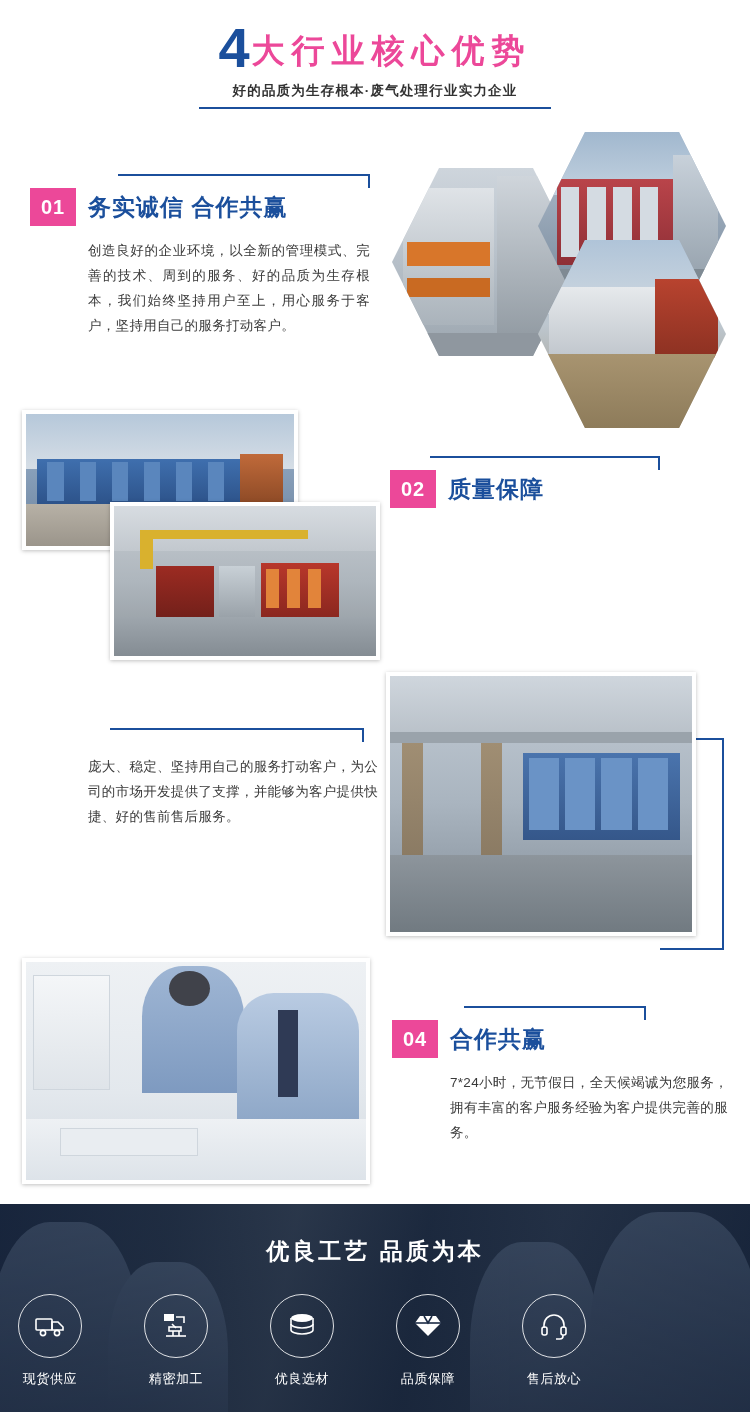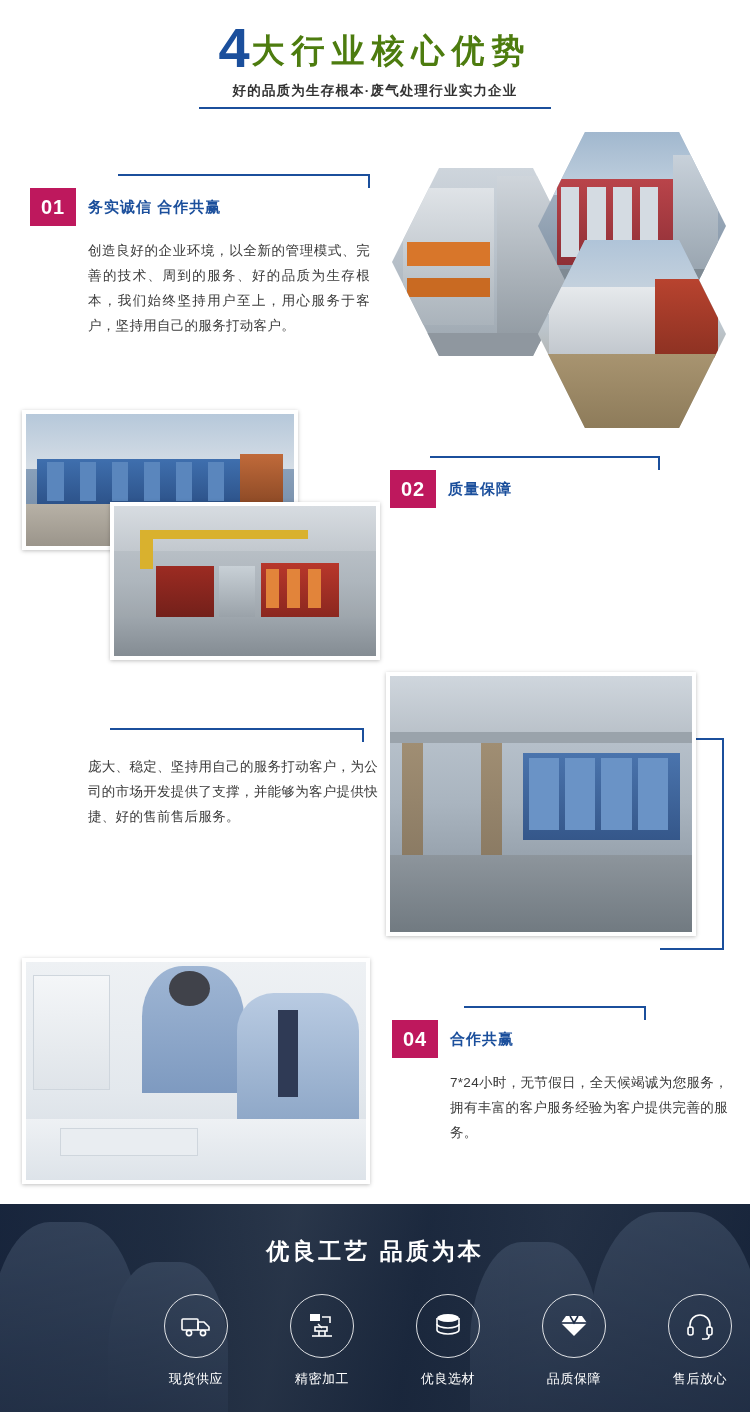--- a/index.html
+++ b/index.html
@@ -38,21 +38,21 @@
   .header-num {
     font-size: 56px;
     font-weight: bold;
     color: #1b4f9c;
     line-height: 52px;
     letter-spacing: 0;
   }
   .header-title {
     font-size: 33px;
     font-weight: bold;
-    color: #4d7c0f;
+    color: #ec4899;
     letter-spacing: 7px;
     line-height: 46px;
   }
   .header-sub {
     margin-top: 8px;
     font-size: 13.5px;
     color: #333333;
     letter-spacing: 1.2px;
     font-weight: bold;
   }
@@ -64,32 +64,32 @@
   }
 
   
   .block-title-row {
     display: flex;
     align-items: center;
   }
   .num-badge {
     width: 46px;
     height: 38px;
-    background: #be185d;
+    background: #ec4899;
     color: #ffffff;
     font-size: 20px;
     font-weight: bold;
     display: flex;
     align-items: center;
     justify-content: center;
     letter-spacing: 1px;
     flex: none;
   }
   .block-title {
-    font-size: 15px;
+    font-size: 23px;
     font-weight: bold;
     color: #1b4f9c;
     letter-spacing: 1px;
     margin-left: 12px;
     white-space: nowrap;
   }
   .block-body {
     font-size: 13.5px;
     line-height: 25px;
     color: #3a3a3a;
@@ -244,21 +244,21 @@
     font-size: 23px;
     font-weight: bold;
     letter-spacing: 3px;
   }
   .footer-items {
     position: absolute;
     top: 90px;
     left: 0;
     width: 750px;
     display: flex;
-    justify-content: flex-end;
+    justify-content: flex-start;
     gap: 26px;
   }
   .f-item {
     width: 100px;
     text-align: center;
     color: #ffffff;
   }
   .f-circle {
     width: 62px;
     height: 62px;

